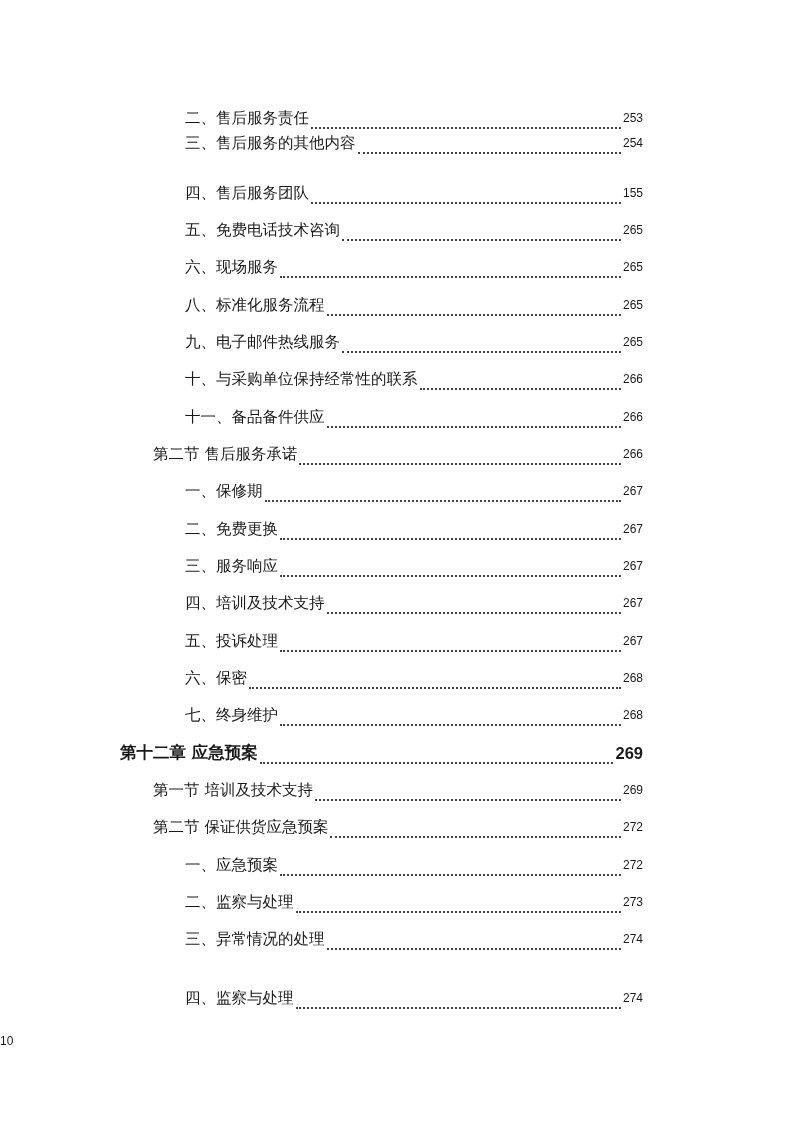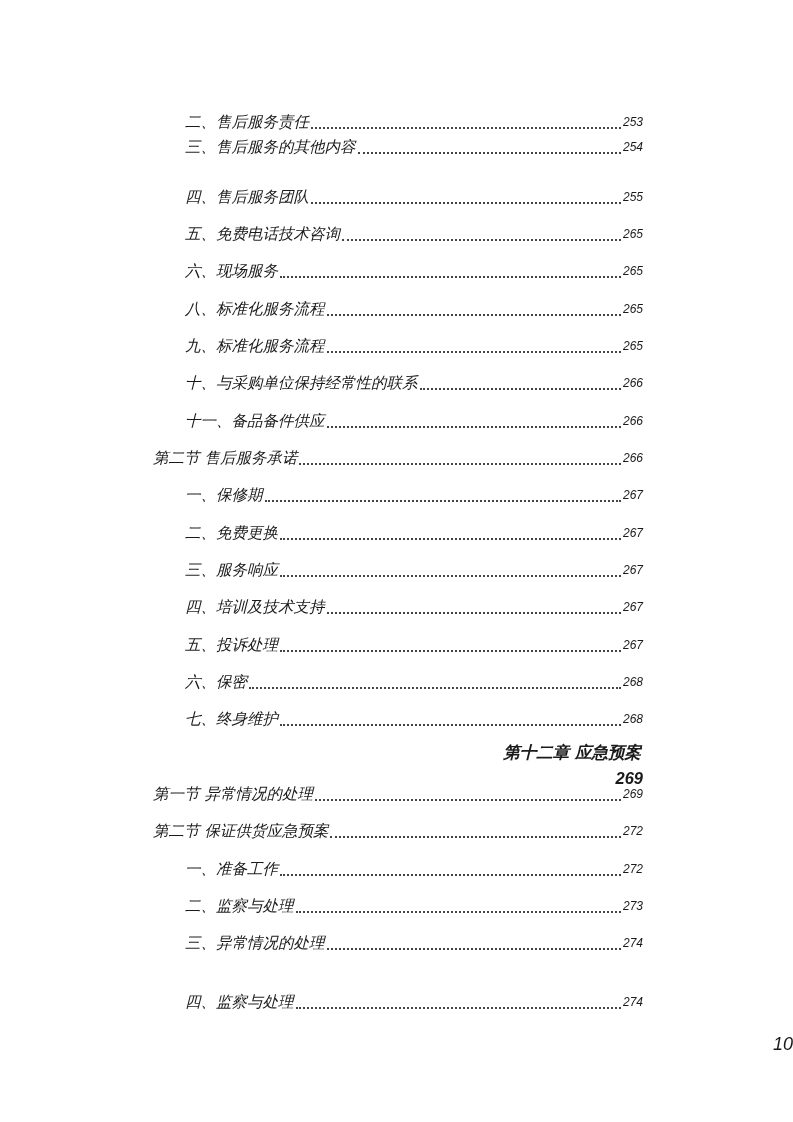--- a/index.html
+++ b/index.html
@@ -1,67 +1,67 @@
 <!DOCTYPE html>
 <html><head>
   <meta charset="utf-8">
   <style>
     html, body { margin:0; padding:0; background:#ffffff; }
     body { width:793px; height:1122px; position:relative; overflow:hidden;
            font-family:"DejaVu Sans","Liberation Sans",sans-serif; color:#1a1a1a; }
     .toc { position:absolute; left:0; top:0; width:793px; }
-    .row { position:absolute; height:24px; display:flex; align-items:flex-end;
-           right:150px; font-size:15.5px; line-height:20px;font-style:italic; }
+    .row { position:absolute; height:24px; display:flex; 
+           right:150px; font-size:15.5px; line-height:20px; }
     .row .label { white-space:nowrap; padding-right:2px; }
     .row .dots { flex:1; overflow:hidden; white-space:nowrap; margin-bottom:3px;
                  border-bottom:2px dotted #444; height:0; align-self:flex-end; }
     .row .page { white-space:nowrap; padding-left:2px; font-family:"Liberation Sans",sans-serif; font-size:12px; }
-    .lvl1 { left:120px; font-weight:bold; font-size:16.5px;flex-direction:column; }
+    .lvl1 { left:120px; font-weight:bold; font-size:16.5px; }
     .lvl1 .page { font-weight:bold; font-size:16.5px; }
     .lvl2 { left:153px; }
     .lvl3 { left:185px; }
-    .footer { position:absolute; top:1034px; left:0; width:793px; text-align:right;
-              font-family:"Liberation Sans",sans-serif; font-size:18px;font-style:italic; }
+    .footer { position:absolute; top:1034px; left:0; width:793px; text-align:left;
+              font-family:"Liberation Sans",sans-serif; font-size:12px; }
   </style>
 </head>
 <body>
 
 <div class="toc">
   <div class="row lvl3" style="top:108px">
       <span class="label">二、售后服务责任</span>
       <span class="dots"></span>
       <span class="page">253</span>
     </div>
   <div class="row lvl3" style="top:133px">
       <span class="label">三、售后服务的其他内容</span>
       <span class="dots"></span>
       <span class="page">254</span>
     </div>
   <div class="row lvl3" style="top:183px">
       <span class="label">四、售后服务团队</span>
       <span class="dots"></span>
-      <span class="page">255</span>
+      <span class="page">155</span>
     </div>
   <div class="row lvl3" style="top:220px">
       <span class="label">五、免费电话技术咨询</span>
       <span class="dots"></span>
       <span class="page">265</span>
     </div>
   <div class="row lvl3" style="top:257px">
       <span class="label">六、现场服务</span>
       <span class="dots"></span>
       <span class="page">265</span>
     </div>
   <div class="row lvl3" style="top:295px">
       <span class="label">八、标准化服务流程</span>
       <span class="dots"></span>
       <span class="page">265</span>
     </div>
   <div class="row lvl3" style="top:332px">
-      <span class="label">九、标准化服务流程</span>
+      <span class="label">九、电子邮件热线服务</span>
       <span class="dots"></span>
       <span class="page">265</span>
     </div>
   <div class="row lvl3" style="top:369px">
       <span class="label">十、与采购单位保持经常性的联系</span>
       <span class="dots"></span>
       <span class="page">266</span>
     </div>
   <div class="row lvl3" style="top:407px">
       <span class="label">十一、备品备件供应</span>
@@ -107,31 +107,31 @@
       <span class="label">七、终身维护</span>
       <span class="dots"></span>
       <span class="page">268</span>
     </div>
   <div class="row lvl1" style="top:743px">
       <span class="label">第十二章  应急预案</span>
       <span class="dots"></span>
       <span class="page">269</span>
     </div>
   <div class="row lvl2" style="top:780px">
-      <span class="label">第一节  异常情况的处理</span>
+      <span class="label">第一节  培训及技术支持</span>
       <span class="dots"></span>
       <span class="page">269</span>
     </div>
   <div class="row lvl2" style="top:817px">
       <span class="label">第二节  保证供货应急预案</span>
       <span class="dots"></span>
       <span class="page">272</span>
     </div>
   <div class="row lvl3" style="top:855px">
-      <span class="label">一、准备工作</span>
+      <span class="label">一、应急预案</span>
       <span class="dots"></span>
       <span class="page">272</span>
     </div>
   <div class="row lvl3" style="top:892px">
       <span class="label">二、监察与处理</span>
       <span class="dots"></span>
       <span class="page">273</span>
     </div>
   <div class="row lvl3" style="top:929px">
       <span class="label">三、异常情况的处理</span>

